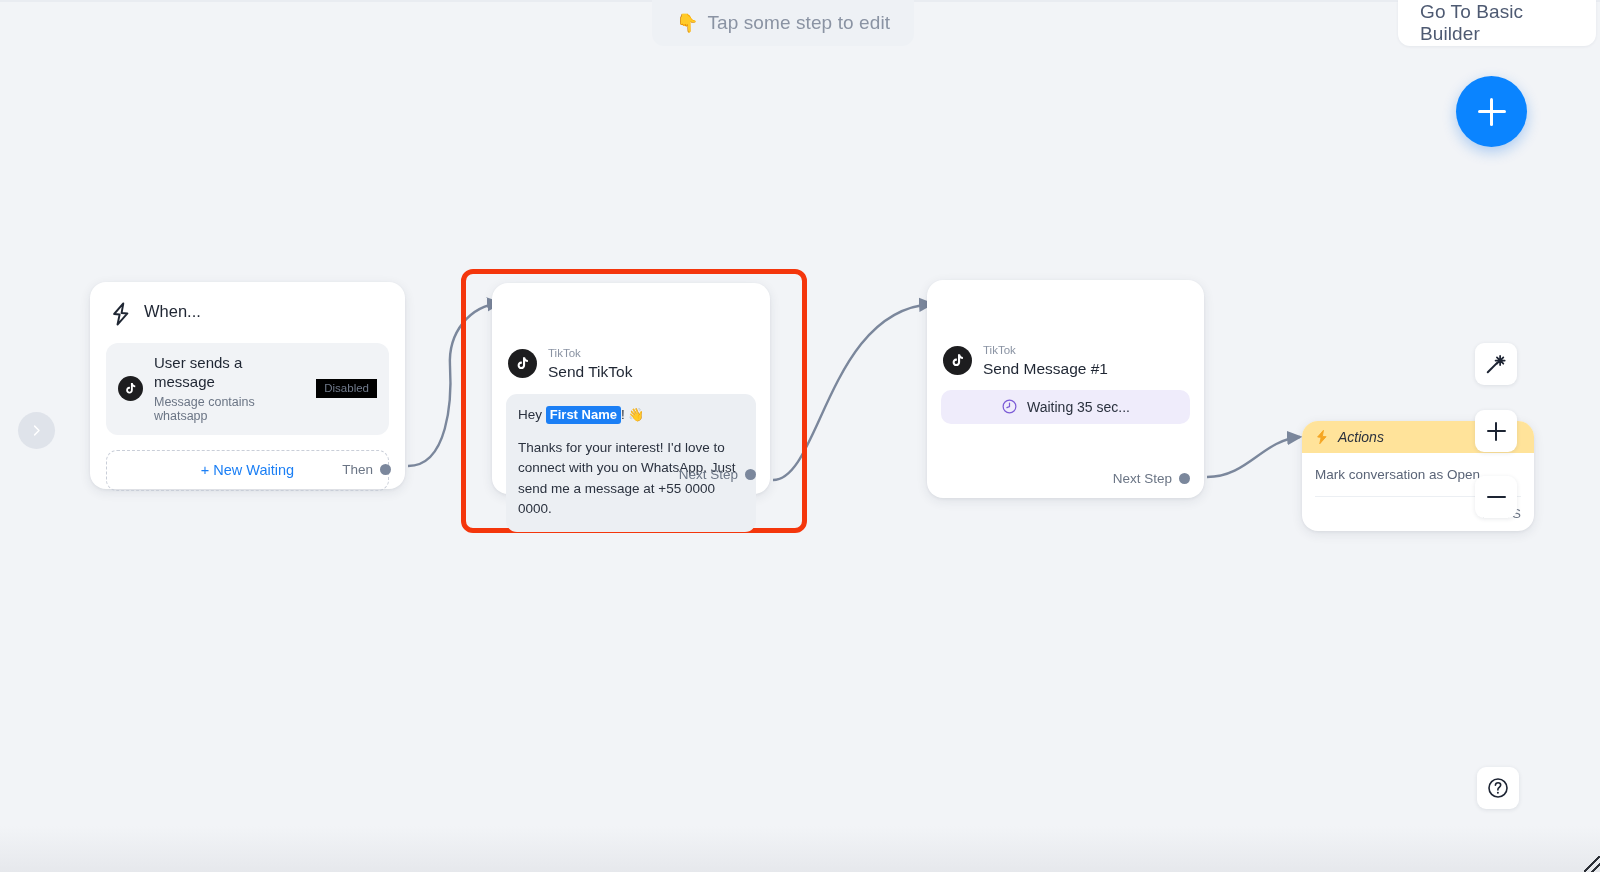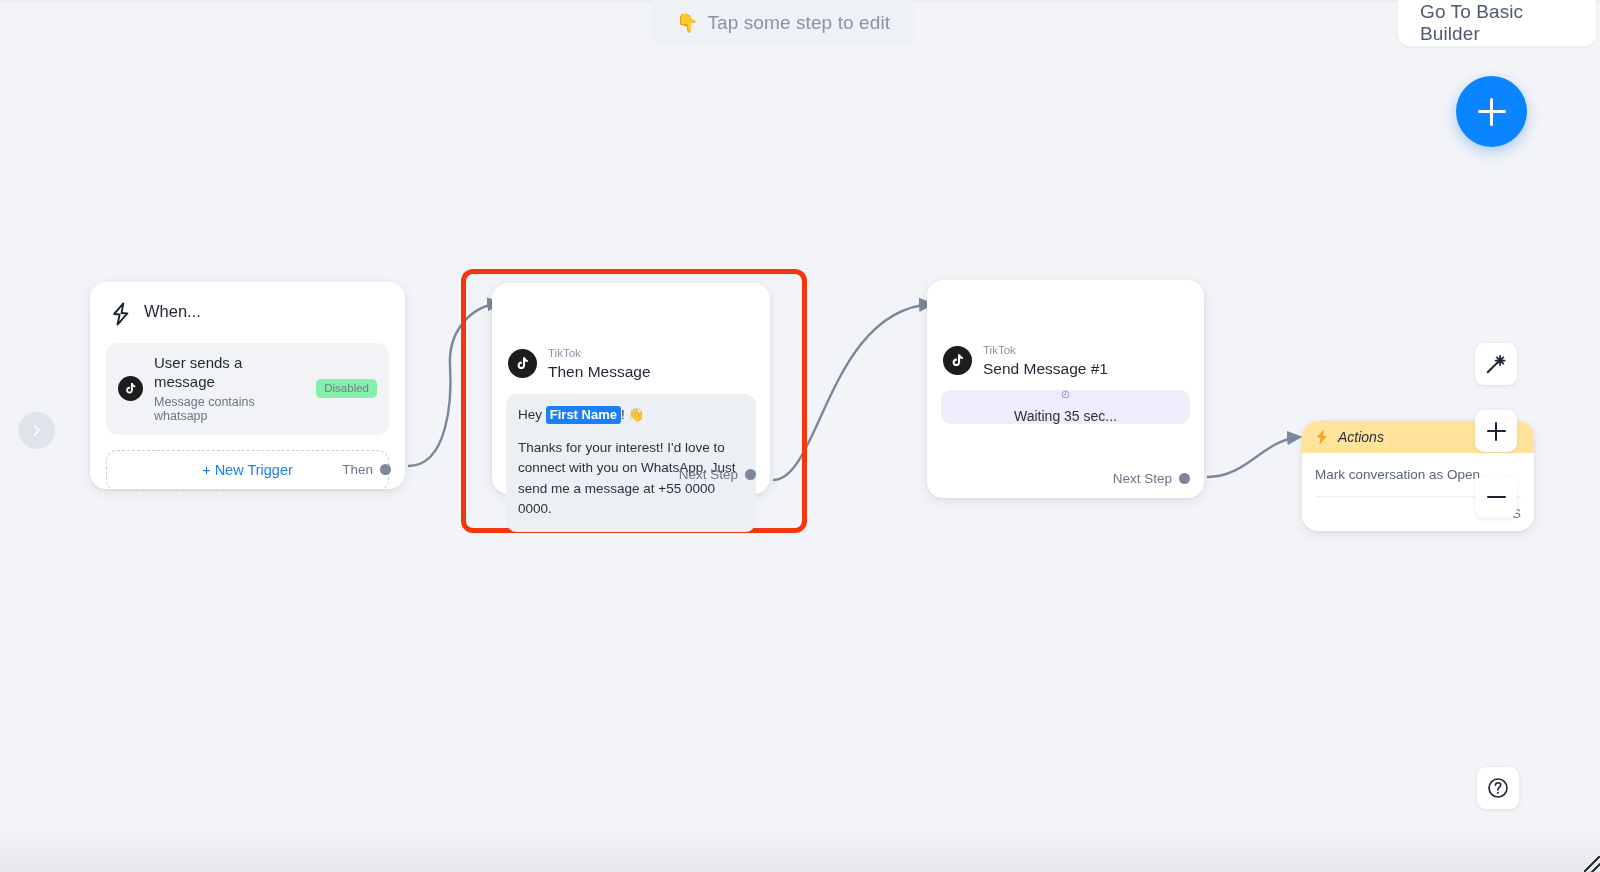--- a/index.html
+++ b/index.html
@@ -144,25 +144,25 @@
     width: 25px; height: 25px; border-radius: 50%;
     background: #1d1d1f; flex: none;
     display: flex; align-items: center; justify-content: center;
   }
   .tt-avatar.lg { width: 29px; height: 29px; }
   .trigger-texts { flex: 1; min-width: 0; }
   .trig-title { font-size: 15px; color: #1f2633; line-height: 1.25; }
   .trig-sub { font-size: 12.5px; color: #6b7585; margin-top: 3px; }
   .badge-disabled {
     flex: none;
-    background: #86efac;
+    background: #000000;
     color: #707a8c;
     font-size: 11.5px;
     padding: 3px 8px 4px 8px;
-    border-radius: 5px;
+    border-radius: 0;
   }
 
   .new-trigger {
     margin-top: 15px;
     border: 1.4px dashed #c9ced8;
     border-radius: 11px;
     height: 41px;
     display: flex; align-items: center; justify-content: center;
     color: #1b7ff5;
     font-size: 14.5px;
@@ -216,21 +216,20 @@
   .wave { font-size: 13px; }
 
   .wait-pill {
     margin-top: 12px;
     background: #efecfb;
     border-radius: 10px;
     height: 34px;
     display: flex; align-items: center; justify-content: center; gap: 9px;
     color: #2a313e;
     font-size: 14px;
-    flex-direction: column;
   }
 
   
   .card.actions {
     left: 1302px; top: 421px; width: 232px; height: 110px;
     padding: 0; overflow: hidden;
   }
   .actions-head {
     background: #ffe39a;
     height: 32px;
@@ -289,41 +288,41 @@
         </svg>
       </span>
       <span class="trigger-texts">
         <span class="trig-title" style="display:block">User sends a message</span>
         <span class="trig-sub" style="display:block">Message contains whatsapp</span>
       </span>
       <span class="badge-disabled">Disabled</span>
     </div>
 
     <div class="new-trigger">
-      <span>+ New Trigger</span>
+      <span>+ New Waiting</span>
     </div>
 
     <div class="port-row">
       <span class="port-label">Then</span>
       <span class="port-dot"></span>
     </div>
   </div>
 
   <div class="sel-ring"></div>
 
   <div class="card msg1">
     <div class="card-head">
       <span class="tt-avatar lg">
         <svg viewBox="0 0 24 24" width="17" height="17">
           <path d="M15.6 3.2c.5 2.2 1.9 3.6 4 3.9v2.7c-1.4.1-2.7-.3-3.9-1.1v5.6c0 3.4-2.6 5.9-5.8 5.6-2.6-.2-4.6-2.3-4.8-4.9-.2-3 2.1-5.6 5-5.7.3 0 .6 0 1 .1v2.9c-.3-.1-.6-.1-.9-.1-1.4.1-2.4 1.3-2.2 2.7.1 1.2 1.1 2.1 2.3 2.1 1.3 0 2.4-1 2.4-2.4V3.2h2.9z" fill="#ffffff"></path>
         </svg>
       </span>
       <span class="head-texts">
         <span class="head-kicker" style="display:block">TikTok</span>
-        <span class="head-title" style="display:block">Then Message</span>
+        <span class="head-title" style="display:block">Send TikTok</span>
       </span>
     </div>
 
     <div class="bubble">
       <p>
         <span>Hey</span>
         <span class="var-chip">First Name</span><span>!</span>
         <span class="wave">👋</span>
       </p>
       <p>Thanks for your interest! I'd love to connect with you on WhatsApp. Just send me a message at +55 0000 0000.</p>

